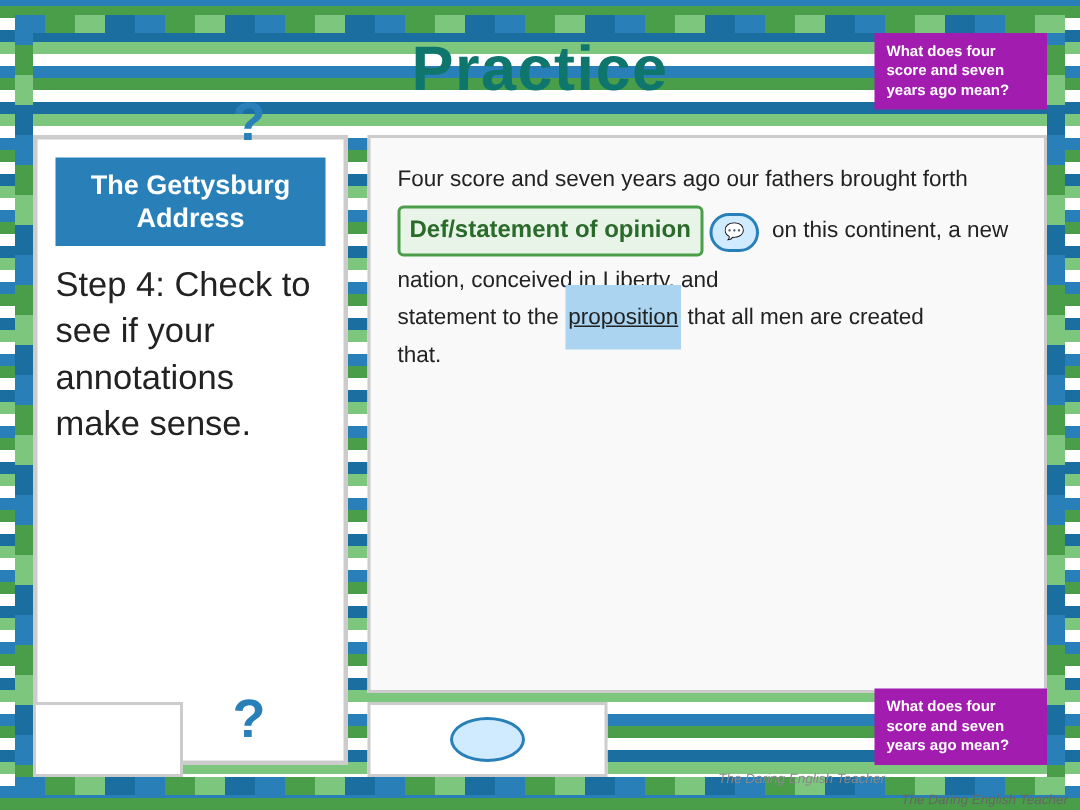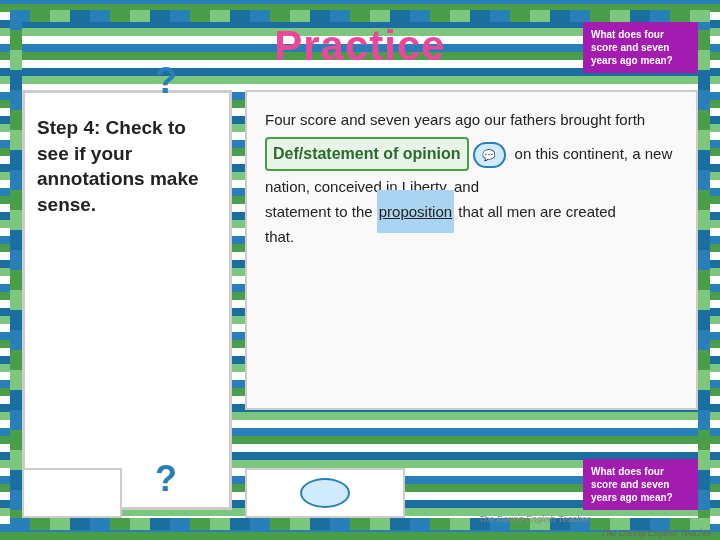--- a/index.html
+++ b/index.html
@@ -68,21 +68,21 @@
       top: 22px;
       left: 210px;
       right: 210px;
       text-align: center;
       z-index: 10;
     }
 
     .title-text {
       font-size: 42px;
       font-weight: bold;
-      color: #ec4899;
+      color: #0f766e;
       font-family: Arial Black, Arial, sans-serif;
       letter-spacing: 1px;
     }
 
     
     .left-panel {
       position: absolute;
       top: 90px;
       left: 22px;
       width: 210px;
@@ -105,34 +105,34 @@
     }
 
     .doc-author {
       font-size: 13px;
       color: #333;
       margin-bottom: 14px;
       padding-left: 2px;
     }
 
     .step-text {
-      font-size: 19px;
-      font-weight: bold;
+      font-size: 23px;
+      font-weight: normal;
       color: #222;
       line-height: 1.35;
       margin-top: 10px;
     }
 
     
     .right-panel {
       position: absolute;
       top: 90px;
       left: 245px;
       right: 22px;
-      height: 320px;
+      height: 372px;
       background: #f9f9f9;
       border: 2px solid #ccc;
       z-index: 5;
       padding: 16px 18px;
     }
 
     .passage-text {
       font-size: 15px;
       color: #222;
       line-height: 1.65;
@@ -319,20 +319,23 @@
 <div class="question-card bottom-right">
   <span>What does four</span><br>
   <span>score and seven</span><br>
   <span>years ago mean?</span>
 </div>
 
 <div class="q-mark left-top">?</div>
 <div class="q-mark left-bottom">?</div>
 
 <div class="left-panel">
+  <div class="doc-title-box">
+    <span>The Gettysburg Address</span>
+  </div>
   <div class="step-text">Step 4: Check to see if your annotations make sense.</div>
 </div>
 
 <div class="right-panel">
   <p class="passage-text">
     <span>Four score and seven years ago our fathers brought forth</span>
     <br>
     <span class="annotation-box">Def/statement of opinion</span>
     <span class="speech-bubble">💬</span>
     <span>on this continent, a new nation, conceived in Liberty, and</span>

